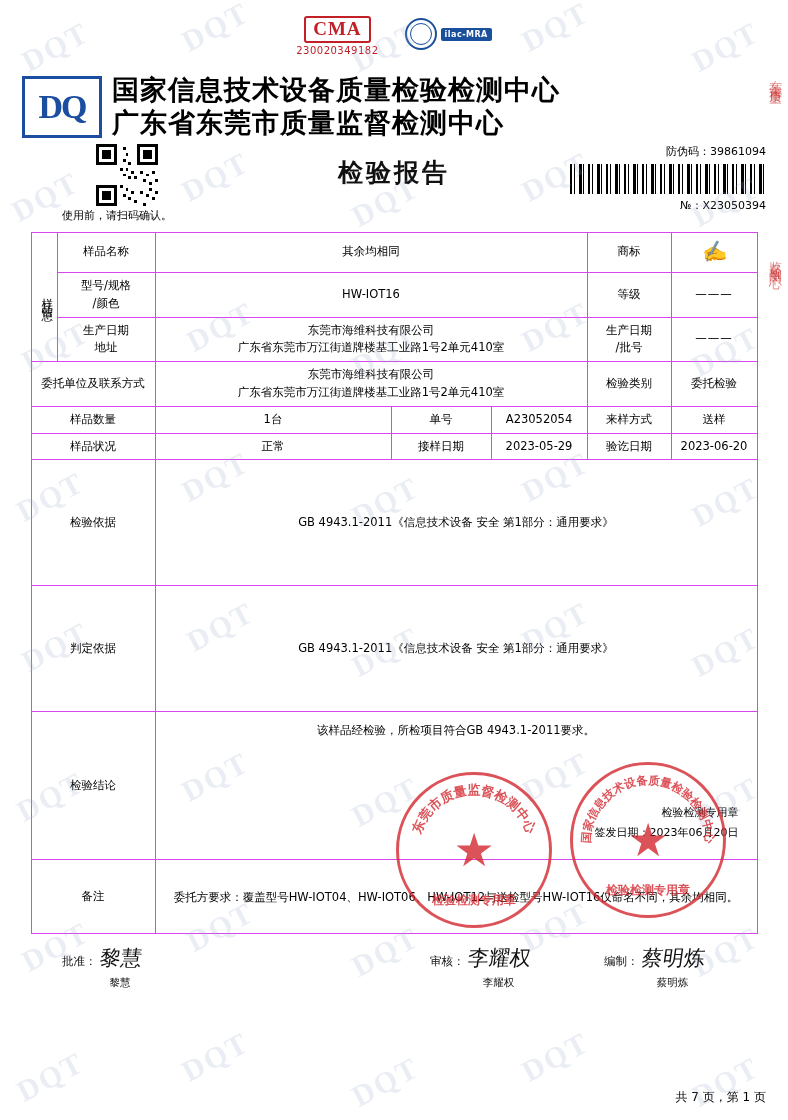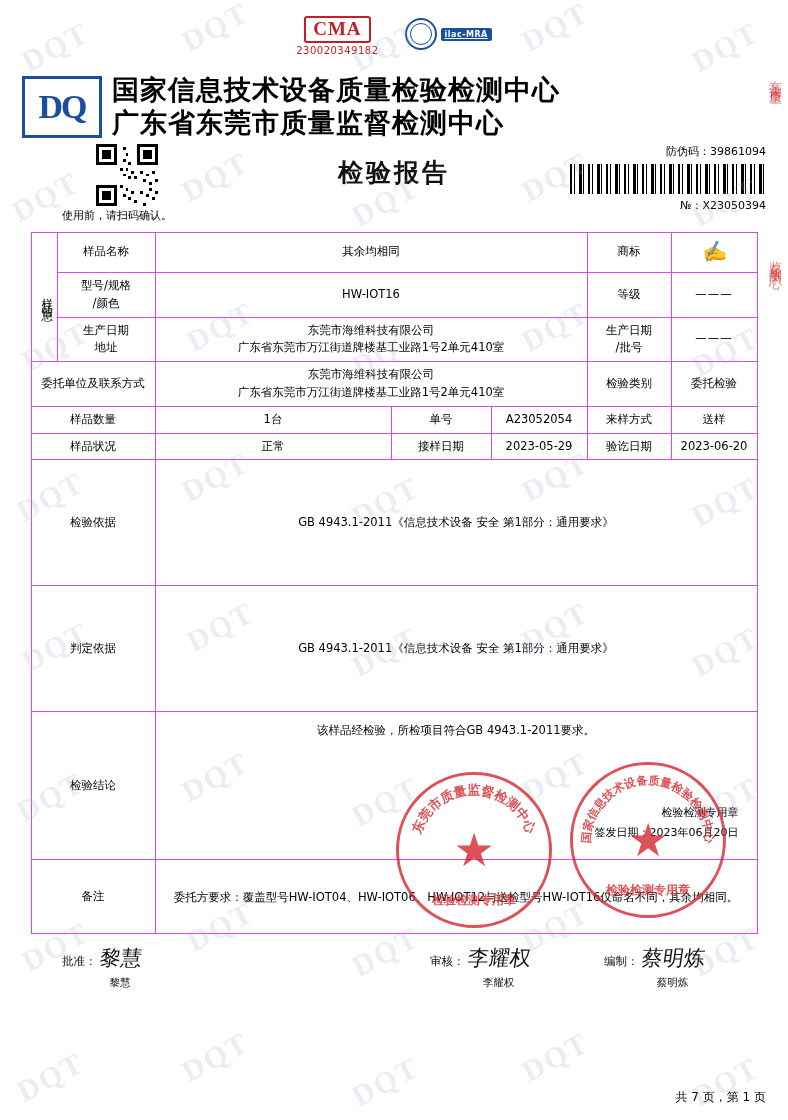--- a/index.html
+++ b/index.html
@@ -67,21 +67,21 @@
     width:28px;height:28px;border-radius:50%;
     border:2px solid #1a4f9c;
     position:relative;
   }
   .ilac-circle:before{
     content:"";position:absolute;left:3px;top:3px;right:3px;bottom:3px;
     border:1px solid #1a4f9c;border-radius:50%;
   }
   .ilac-badge{
     background:#1a4f9c;color:#fff;font-size:8px;font-weight:bold;
-    padding:2px 4px;border-radius:2px;letter-spacing:0.5px;text-decoration:underline;
+    padding:2px 4px;border-radius:2px;letter-spacing:0.5px;
   }
   .cnas-wrap{display:flex;align-items:center;gap:4px;margin-top:1px;}
   .cnas-circle{
     width:26px;height:26px;border-radius:50%;
     background:#1a64ae;position:relative;
   }
   .cnas-circle:after{
     content:"";position:absolute;left:6px;top:6px;width:14px;height:14px;
     border-radius:50%;border:2px solid #fff;
   }

